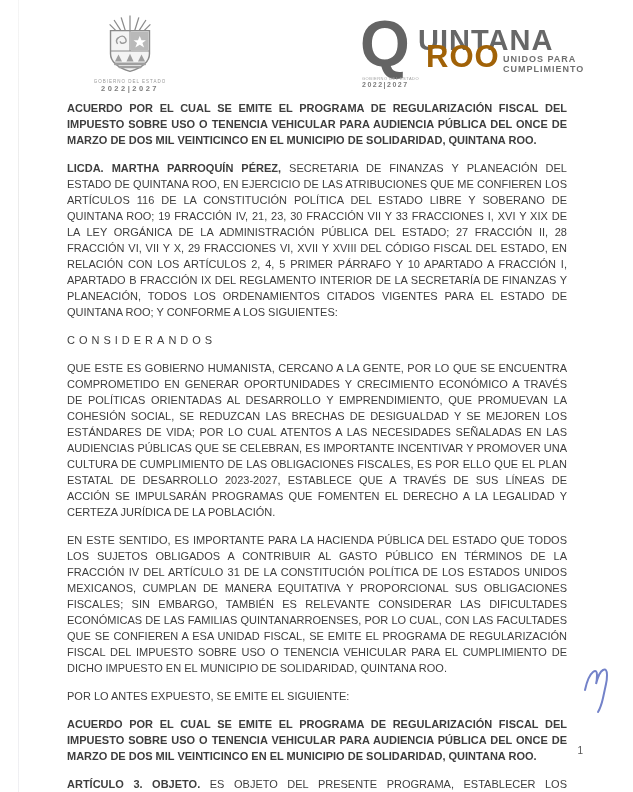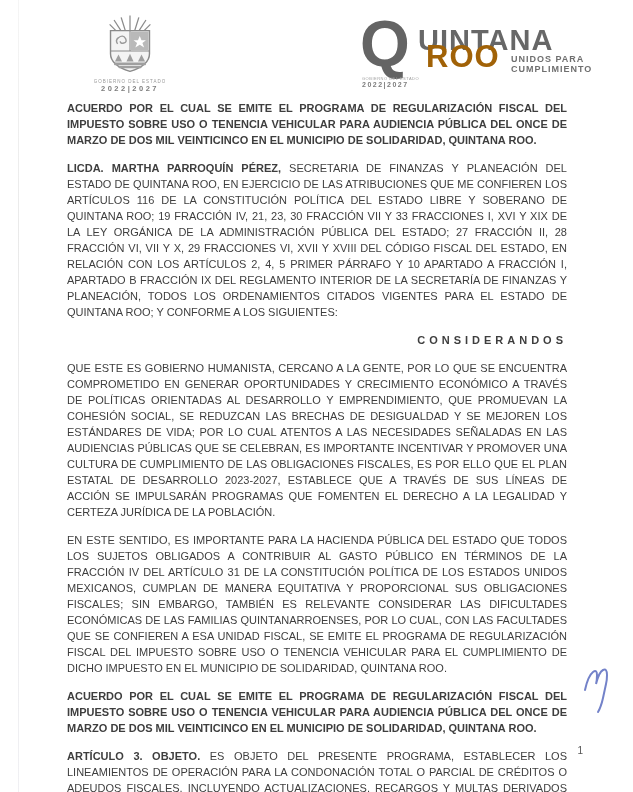--- a/index.html
+++ b/index.html
@@ -13,33 +13,33 @@
     background:linear-gradient(#f3f3f3,#e4e4e4 30%,#ececf0); opacity:.8;
   }
   
   .crest-block { position:absolute; left:88px; top:12px; width:84px; text-align:center; }
   .crest-caption1 { font-size:4.5px; color:#9a9a9a; letter-spacing:1px; margin-top:1px; }
   .crest-caption2 { font-size:7.5px; font-weight:bold; color:#7d7d7d; letter-spacing:2.5px; }
   .wordmark { position:absolute; left:360px; top:20px; width:220px; height:72px; color:#6b6b6b; }
   .wm-q { position:absolute; left:0; top:-8px; font-size:64px; font-weight:bold; color:#646464; line-height:1; }
   .wm-line1 { position:absolute; left:58px; top:4px; font-size:29px; font-weight:bold; letter-spacing:1px; color:#676767; }
   .wm-line2 { position:absolute; left:66px; top:19px; font-size:31px; font-weight:bold; letter-spacing:1px; color:#a16207; }
-  .wm-tagline { position:absolute; left:151px; top:34px; font-size:9px; font-weight:bold; line-height:10px; letter-spacing:1px; color:#6f6f6f; }
+  .wm-tagline { position:absolute; left:143px; top:34px; font-size:9px; font-weight:bold; line-height:10px; letter-spacing:1px; color:#6f6f6f; }
   .wm-caption { position:absolute; left:2px; top:56px; text-align:left; }
   .wm-caption .c1 { font-size:4px; color:#a0a0a0; letter-spacing:.5px; }
   .wm-caption .c2 { font-size:7px; font-weight:bold; color:#7d7d7d; letter-spacing:1.5px; }
   
   .doc {
     position:absolute; left:67px; top:100px; width:500px;
     font-size:11px; line-height:16px; text-align:justify; color:#3e3e3e;
   }
   .doc p { margin-bottom:12px; }
   .b { font-weight:bold; }
   .heading-centered {
-    text-align:right; font-weight:bold; letter-spacing:4px; margin-bottom:12px;
+    text-align:left; font-weight:normal; letter-spacing:4px; margin-bottom:12px;
   }
   .page-number { position:absolute; right:50px; bottom:36px; font-size:10px; color:#555; }
   .rubric { position:absolute; left:582px; top:664px; width:40px; height:56px; }
 </style>
 </head>
 <body>
 
 <div class="scan-edge"></div>
 
 <div class="crest-block">
@@ -89,20 +89,21 @@
   <p class="b">ACUERDO POR EL CUAL SE EMITE EL PROGRAMA DE REGULARIZACIÓN FISCAL DEL IMPUESTO SOBRE USO O TENENCIA VEHICULAR PARA AUDIENCIA PÚBLICA DEL ONCE DE MARZO DE DOS MIL VEINTICINCO EN EL MUNICIPIO DE SOLIDARIDAD, QUINTANA ROO.</p>
 
   <p><span class="b">LICDA. MARTHA PARROQUÍN PÉREZ,</span><span> SECRETARIA DE FINANZAS Y PLANEACIÓN DEL ESTADO DE QUINTANA ROO, EN EJERCICIO DE LAS ATRIBUCIONES QUE ME CONFIEREN LOS ARTÍCULOS 116 DE LA CONSTITUCIÓN POLÍTICA DEL ESTADO LIBRE Y SOBERANO DE QUINTANA ROO; 19 FRACCIÓN IV, 21, 23, 30 FRACCIÓN VII Y 33 FRACCIONES I, XVI Y XIX DE LA LEY ORGÁNICA DE LA ADMINISTRACIÓN PÚBLICA DEL ESTADO; 27 FRACCIÓN II, 28 FRACCIÓN VI, VII Y X, 29 FRACCIONES VI, XVII Y XVIII DEL CÓDIGO FISCAL DEL ESTADO, EN RELACIÓN CON LOS ARTÍCULOS 2, 4, 5 PRIMER PÁRRAFO Y 10 APARTADO A FRACCIÓN I, APARTADO B FRACCIÓN IX DEL REGLAMENTO INTERIOR DE LA SECRETARÍA DE FINANZAS Y PLANEACIÓN, TODOS LOS ORDENAMIENTOS CITADOS VIGENTES PARA EL ESTADO DE QUINTANA ROO; Y CONFORME A LOS SIGUIENTES:</span></p>
 
   <div class="heading-centered">CONSIDERANDOS</div>
 
   <p>QUE ESTE ES GOBIERNO HUMANISTA, CERCANO A LA GENTE, POR LO QUE SE ENCUENTRA COMPROMETIDO EN GENERAR OPORTUNIDADES Y CRECIMIENTO ECONÓMICO A TRAVÉS DE POLÍTICAS ORIENTADAS AL DESARROLLO Y EMPRENDIMIENTO, QUE PROMUEVAN LA COHESIÓN SOCIAL, SE REDUZCAN LAS BRECHAS DE DESIGUALDAD Y SE MEJOREN LOS ESTÁNDARES DE VIDA; POR LO CUAL ATENTOS A LAS NECESIDADES SEÑALADAS EN LAS AUDIENCIAS PÚBLICAS QUE SE CELEBRAN, ES IMPORTANTE INCENTIVAR Y PROMOVER UNA CULTURA DE CUMPLIMIENTO DE LAS OBLIGACIONES FISCALES, ES POR ELLO QUE EL PLAN ESTATAL DE DESARROLLO 2023-2027, ESTABLECE QUE A TRAVÉS DE SUS LÍNEAS DE ACCIÓN SE IMPULSARÁN PROGRAMAS QUE FOMENTEN EL DERECHO A LA LEGALIDAD Y CERTEZA JURÍDICA DE LA POBLACIÓN.</p>
 
   <p>EN ESTE SENTIDO, ES IMPORTANTE PARA LA HACIENDA PÚBLICA DEL ESTADO QUE TODOS LOS SUJETOS OBLIGADOS A CONTRIBUIR AL GASTO PÚBLICO EN TÉRMINOS DE LA FRACCIÓN IV DEL ARTÍCULO 31 DE LA CONSTITUCIÓN POLÍTICA DE LOS ESTADOS UNIDOS MEXICANOS, CUMPLAN DE MANERA EQUITATIVA Y PROPORCIONAL SUS OBLIGACIONES FISCALES; SIN EMBARGO, TAMBIÉN ES RELEVANTE CONSIDERAR LAS DIFICULTADES ECONÓMICAS DE LAS FAMILIAS QUINTANARROENSES, POR LO CUAL, CON LAS FACULTADES QUE SE CONFIEREN A ESA UNIDAD FISCAL, SE EMITE EL PROGRAMA DE REGULARIZACIÓN FISCAL DEL IMPUESTO SOBRE USO O TENENCIA VEHICULAR PARA EL CUMPLIMIENTO DE DICHO IMPUESTO EN EL MUNICIPIO DE SOLIDARIDAD, QUINTANA ROO.</p>
 
+  <p>POR LO ANTES EXPUESTO, SE EMITE EL SIGUIENTE:</p>
 
   <p class="b">ACUERDO POR EL CUAL SE EMITE EL PROGRAMA DE REGULARIZACIÓN FISCAL DEL IMPUESTO SOBRE USO O TENENCIA VEHICULAR PARA AUDIENCIA PÚBLICA DEL ONCE DE MARZO DE DOS MIL VEINTICINCO EN EL MUNICIPIO DE SOLIDARIDAD, QUINTANA ROO.</p>
 
   <p><span class="b">ARTÍCULO 3. OBJETO.</span><span> ES OBJETO DEL PRESENTE PROGRAMA, ESTABLECER LOS LINEAMIENTOS DE OPERACIÓN PARA LA CONDONACIÓN TOTAL O PARCIAL DE CRÉDITOS O ADEUDOS FISCALES, INCLUYENDO ACTUALIZACIONES, RECARGOS Y MULTAS DERIVADOS DEL IUTV. CORRESPONDIENTES A LOS EJERCICIOS FISCALES 2022 Y ANTERIORES.</span></p>
 </div>
 
 <svg class="rubric" viewBox="0 0 40 56">
   <path d="M3 26 q3 -14 8 -18 q4 -3 4 3 q0 6 -1 9 q3 -12 7 -14 q4 -2 4 5 q0 5 -1 9 l-3 14 q-2 9 -5 14" fill="none" stroke="#5b6cc0" stroke-width="2" stroke-linecap="round" opacity="0.85"></path>
 </svg>
 

